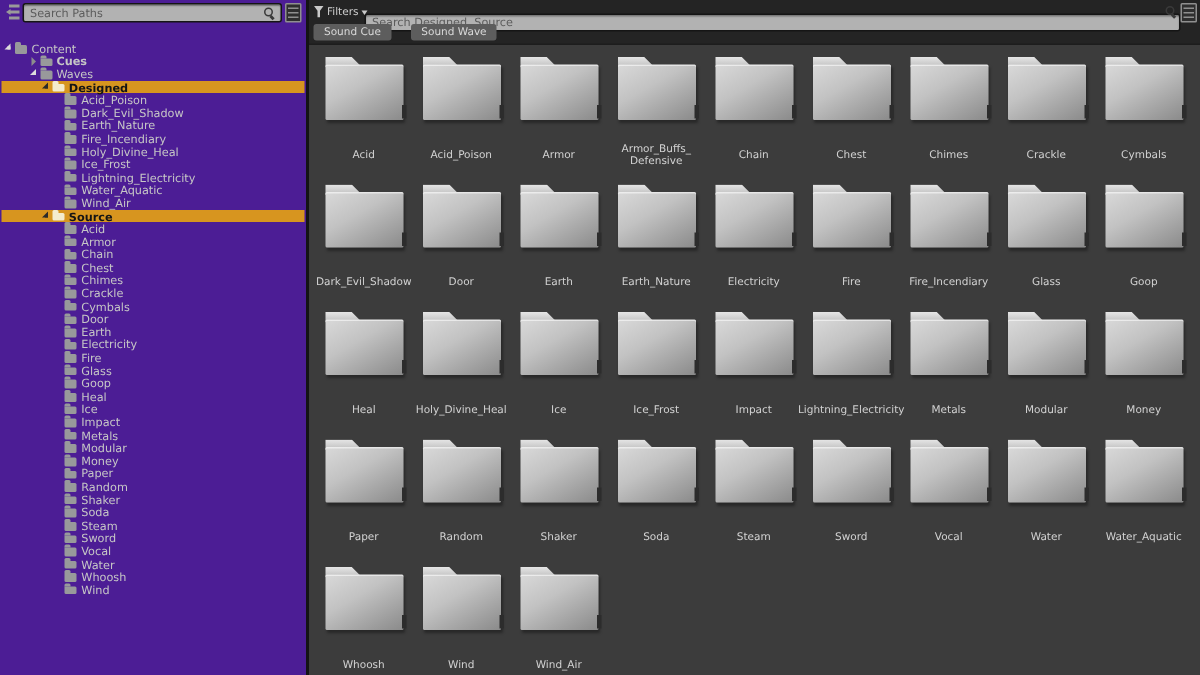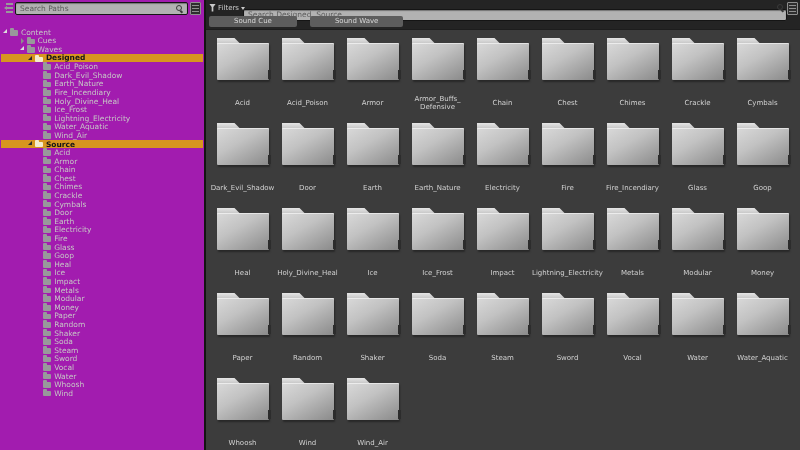--- a/index.html
+++ b/index.html
@@ -5,21 +5,21 @@
   html,body{margin:0;padding:0;}
   body{
     width:800px;height:450px;overflow:hidden;position:relative;
     background:#3c3c3c;
     font-family:"DejaVu Sans","Liberation Sans",sans-serif;
     -webkit-font-smoothing:antialiased;
   }
   
   .left-panel{
     position:absolute;top:0;left:0;bottom:0;width:204px;
-    background:#a21caf;border-right:2px solid #141414;z-index:2;
+    background:#4c1d95;border-right:2px solid #141414;z-index:2;
   }
   .search-row{position:absolute;top:2px;left:2px;right:3px;height:12px;display:flex;align-items:center;gap:2px;}
   .srcs-icon{width:11px;height:10px;position:relative;flex:none;}
   .srcs-icon i{position:absolute;left:4px;height:2px;right:0;background:#9a9a9a;}
   .srcs-icon i:nth-child(1){top:0;}
   .srcs-icon i:nth-child(2){top:4px;}
   .srcs-icon i:nth-child(3){top:8px;}
   .srcs-icon b{position:absolute;left:0;top:3px;width:0;height:0;border:2px solid transparent;border-right:3px solid #9a9a9a;}
   input.ue-search{
     flex:1;height:11px;min-width:0;
@@ -59,21 +59,21 @@
   .caret{width:0;height:0;border:2.5px solid transparent;border-top:3.5px solid #c9c9c9;margin-top:3px;}
   .asset-search{position:absolute;left:37px;top:2px;width:544px;}
   .asset-search input{width:100%;box-sizing:border-box;height:12px;}
   .asset-search .mag.in-field{right:2px;top:1px;}
   .corner-icon{position:absolute;right:2px;top:2px;width:9px;height:11px;border:1px solid #8f8f8f;border-radius:1px;background:#2e2e2e;}
   .corner-icon i{position:absolute;left:1px;right:1px;height:1px;background:#8f8f8f;}
   .corner-icon i:nth-child(1){top:2px;}
   .corner-icon i:nth-child(2){top:5px;}
   .corner-icon i:nth-child(3){top:8px;}
   .chips{position:absolute;left:3px;top:16px;display:flex;gap:13px;}
-  .chip{background:#5d5d5d;color:#d9d9d9;font-size:7px;line-height:11px;padding:0 25px;border-radius:2px;cursor:pointer;text-align:right;}
+  .chip{background:#5d5d5d;color:#d9d9d9;font-size:7px;line-height:11px;padding:0 7px;border-radius:2px;cursor:pointer;text-align:right;}
   
   .grid{display:flex;flex-wrap:wrap;align-content:flex-start;padding:8px 0 0 4px;width:592px;}
   .tile{width:65px;height:85px;display:flex;flex-direction:column;align-items:center;cursor:pointer;}
   .g-folder{width:52px;height:42px;position:relative;flex:none;}
   .g-tab{position:absolute;top:0;left:0;width:25px;height:7px;background:linear-gradient(#e6e6e6,#bdbdbd);clip-path:polygon(0 0,72% 0,100% 100%,0 100%);}
   .g-body{position:absolute;top:5px;left:0;right:0;bottom:0;border-radius:1px;
     background:linear-gradient(150deg,#d9d9d9 0%,#c2c2c2 40%,#989898 85%,#8a8a8a 100%);
     box-shadow:inset 0 1px 0 rgba(255,255,255,.55),1px 2px 2px rgba(0,0,0,.35);}
   .g-body::after{content:"";position:absolute;right:-2px;bottom:1px;width:3px;height:9px;background:#2c2c2c;}
   .g-label{margin-top:13px;height:20px;display:flex;flex-direction:column;align-items:center;justify-content:center;}
@@ -97,31 +97,31 @@
         <i></i>
         <i></i>
       </span>
   </div>
   <div class="tree">
       <div class="t-row" style="padding-left: 2px;">
         <span class="t-exp expanded"></span>
         <span class="t-folder"></span>
         <span class="t-label">Content</span>
       </div>
-      <div class="t-row" style="padding-left: 18.6px;">
+      <div class="t-row" style="padding-left: 18.6px; font-weight: bold;">
         <span class="t-exp collapsed"></span>
         <span class="t-folder"></span>
         <span class="t-label">Cues</span>
       </div>
       <div class="t-row" style="padding-left: 18.6px;">
         <span class="t-exp expanded"></span>
         <span class="t-folder"></span>
         <span class="t-label">Waves</span>
       </div>
-      <div class="t-row sel" style="padding-left: 26.9px; align-items: flex-end;">
+      <div class="t-row sel" style="padding-left: 26.9px;">
         <span class="t-exp expanded"></span>
         <span class="t-folder open"></span>
         <span class="t-label">Designed</span>
       </div>
       <div class="t-row" style="padding-left: 35.2px;">
         <span class="t-exp none"></span>
         <span class="t-folder"></span>
         <span class="t-label">Acid_Poison</span>
       </div>
       <div class="t-row" style="padding-left: 35.2px;">

